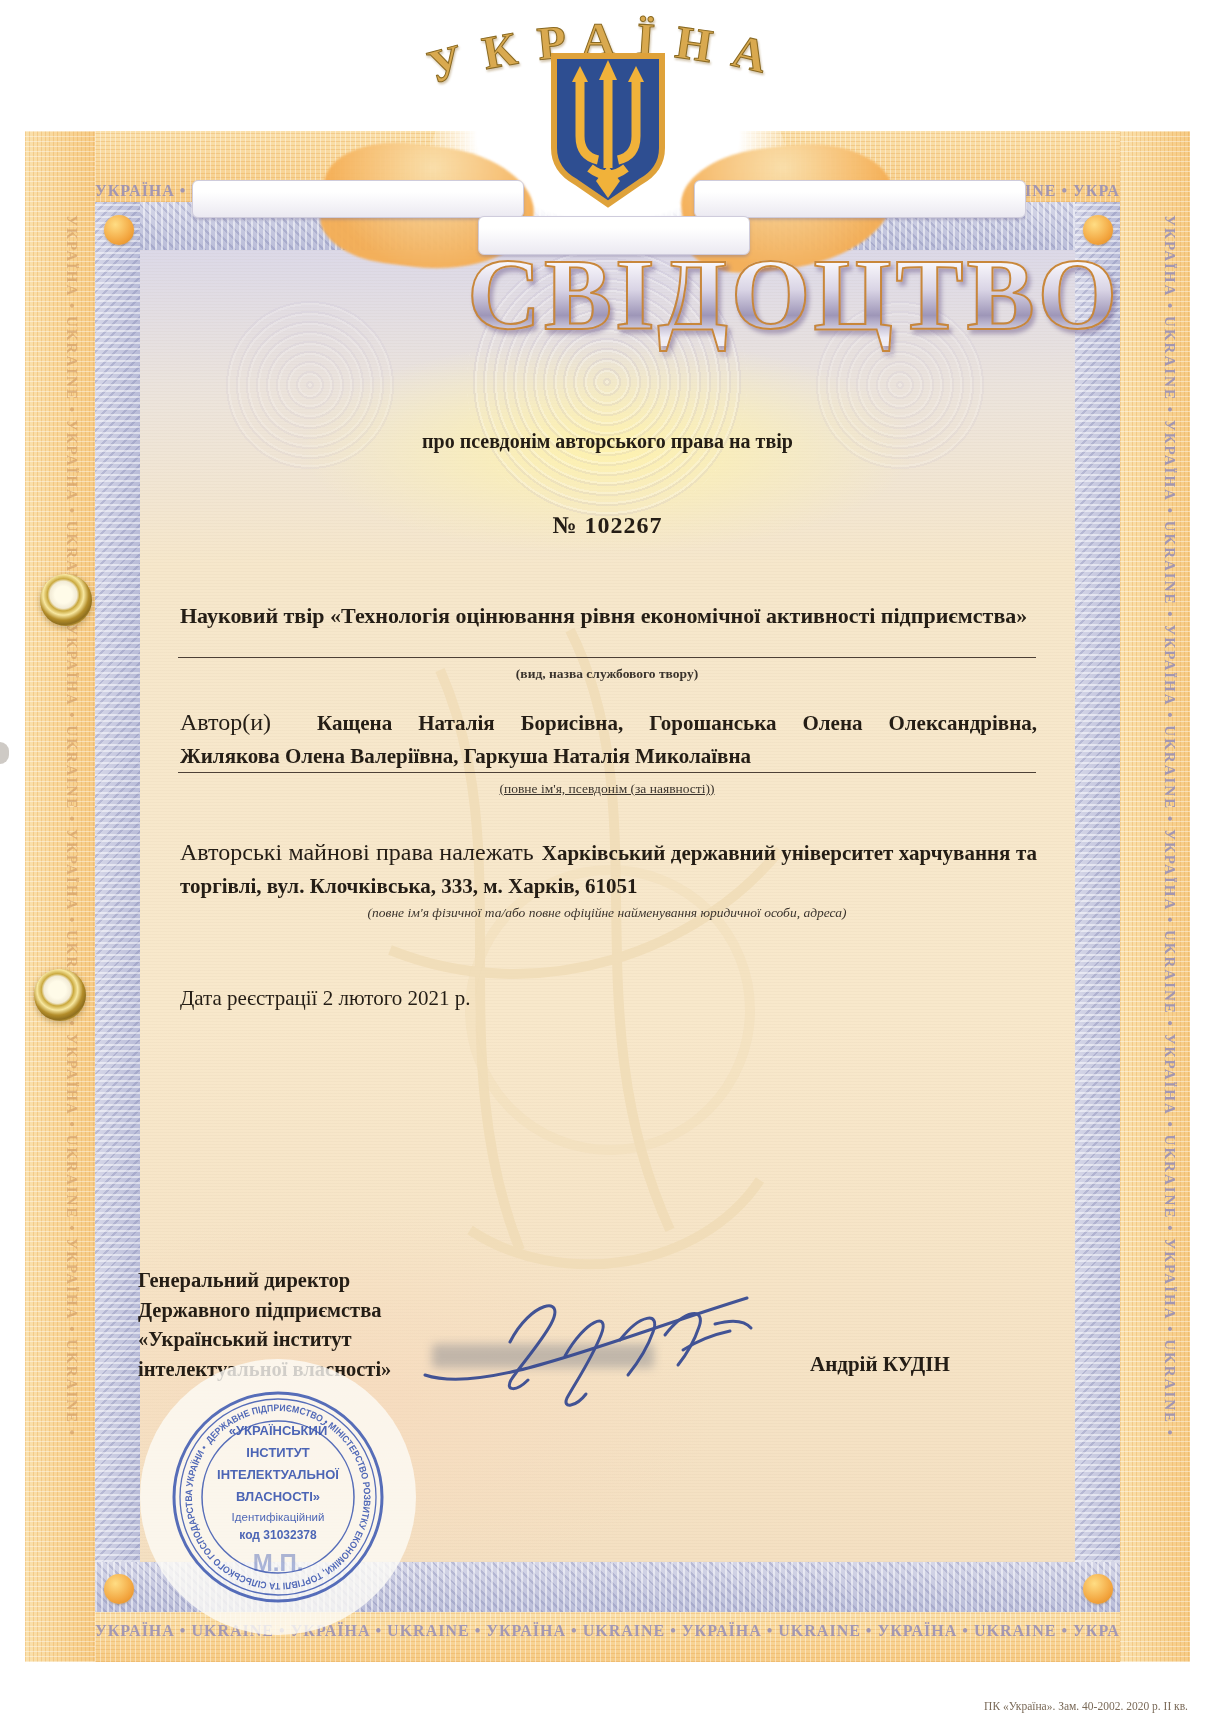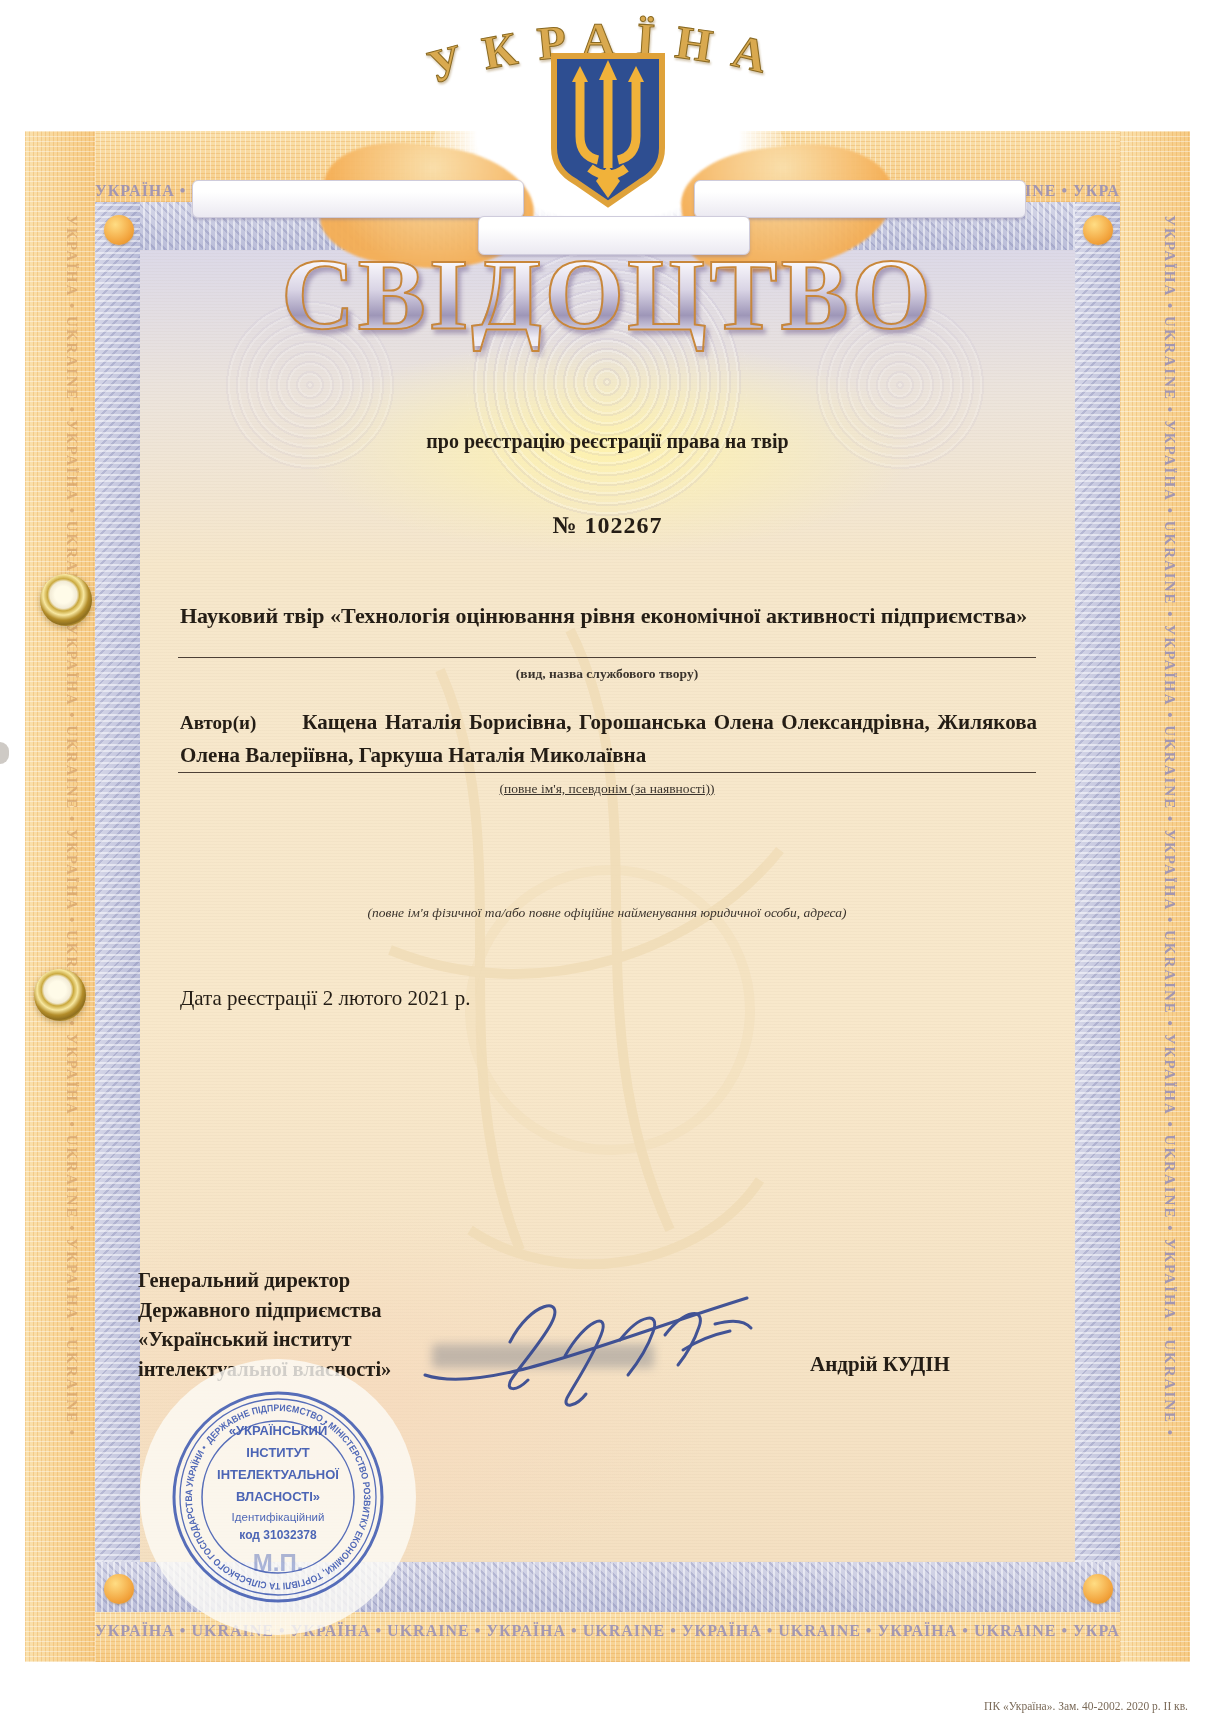--- a/index.html
+++ b/index.html
@@ -74,41 +74,41 @@
     background:radial-gradient(ellipse at 50% 18%, #fadfab, #f5ae54 72%);
   }
   .plaque{
     background:linear-gradient(180deg,#ffffff 30%,#ebe9f1);
     border:1px solid #cfccdc;border-radius:6px;
     box-shadow:0 2px 3px rgba(115,105,150,.35);
   }
 
   
   .main-title{
-    left:0;top:244px;width:1215px;text-align:center;
+    left:0;top:244px;width:1120px;text-align:right;
     font-size:102px;font-weight:bold;letter-spacing:3px;line-height:1;
     color:#e5e1ec;-webkit-text-stroke:2px #c8873b;
     text-shadow:3px 4px 3px rgba(105,85,135,.4);
   }
   @supports (-webkit-background-clip:text){
     .main-title{
       background:linear-gradient(180deg,#fdfcff 14%,#d9d4e5 45%,#9e96b8 70%,#efedf5 92%);
       -webkit-background-clip:text;color:transparent;text-shadow:none;
       filter:drop-shadow(3px 4px 2px rgba(105,85,135,.45));
     }
   }
   .subtitle{left:0;top:430px;width:1215px;text-align:center;font-size:20px;font-weight:bold;}
   .cert-number{left:0;top:512px;width:1215px;text-align:center;font-size:24px;font-weight:bold;letter-spacing:1px;}
 
   
   .para{left:180px;width:857px;text-align:justify;text-align-last:left;margin:0;}
   .work-p{top:592px;font-size:22px;font-weight:bold;line-height:47px;}
   .authors-p{top:706px;font-size:21px;line-height:33px;}
   .rights-p{top:836px;font-size:21px;line-height:33px;}
-  .inl-label{font-size:19px;font-weight:bold;}
+  .inl-label{font-size:24px;font-weight:normal;}
   .gap-wide{display:inline-block;width:46px;}
   .gap-sm{display:inline-block;width:8px;}
   .rule{left:178px;width:858px;height:0;border-top:1.5px solid #4d4036;}
   .field-label{left:178px;width:858px;text-align:center;font-size:13.5px;color:#3a332c;}
   .date-line{left:180px;top:986px;font-size:21px;}
 
   .director{left:138px;top:1266px;font-size:20.5px;font-weight:bold;line-height:29.5px;}
   .signer-name{left:810px;top:1352px;font-size:21px;font-weight:bold;}
   .redaction{
     left:432px;top:1344px;width:222px;height:24px;background:#8f8f93;
@@ -193,31 +193,32 @@
     </g>
     <g fill="#f1b23a" stroke="none">
       <path d="M68,10 L59,30 H77 Z"></path>
       <path d="M40,16 L32,32 H48 Z"></path>
       <path d="M96,16 L88,32 H104 Z"></path>
       <path d="M68,116 L80,131 L68,148 L56,131 Z"></path>
     </g>
   </svg>
 
   <div class="abs main-title">СВІДОЦТВО</div>
-  <div class="abs subtitle">про реєстрацію реєстрації права на твір</div>
+  <div class="abs subtitle">про псевдонім авторського права на твір</div>
   <div class="abs cert-number">№ 102267</div>
 
   <p class="abs para work-p">Науковий твір «Технологія оцінювання рівня економічної активності підприємства»</p>
   <div class="abs rule" style="top:657px;"></div>
   <div class="abs field-label" style="top:666px;font-weight:bold;">(вид, назва службового твору)</div>
 
   <p class="abs para authors-p"><span class="inl-label">Автор(и)</span><span class="gap-wide"></span><b>Кащена Наталія Борисівна, Горошанська Олена Олександрівна, Жилякова Олена Валеріївна, Гаркуша Наталія Миколаївна</b></p>
   <div class="abs rule" style="top:772px;"></div>
   <div class="abs field-label" style="top:781px;text-decoration:underline;">(повне ім'я, псевдонім (за наявності))</div>
 
+  <p class="abs para rights-p"><span class="inl-label">Авторські майнові права належать</span><span class="gap-sm"></span><b>Харківський державний університет харчування та торгівлі, вул. Клочківська, 333, м. Харків, 61051</b></p>
   <div class="abs field-label" style="top:905px;font-style:italic;">(повне ім'я фізичної та/або повне офіційне найменування юридичної особи, адреса)</div>
 
   <div class="abs date-line">Дата реєстрації 2 лютого 2021 р.</div>
 
   <div class="abs director">
     <div>Генеральний директор</div>
     <div>Державного підприємства</div>
     <div>«Український інститут</div>
     <div>інтелектуальної власності»</div>
   </div>

